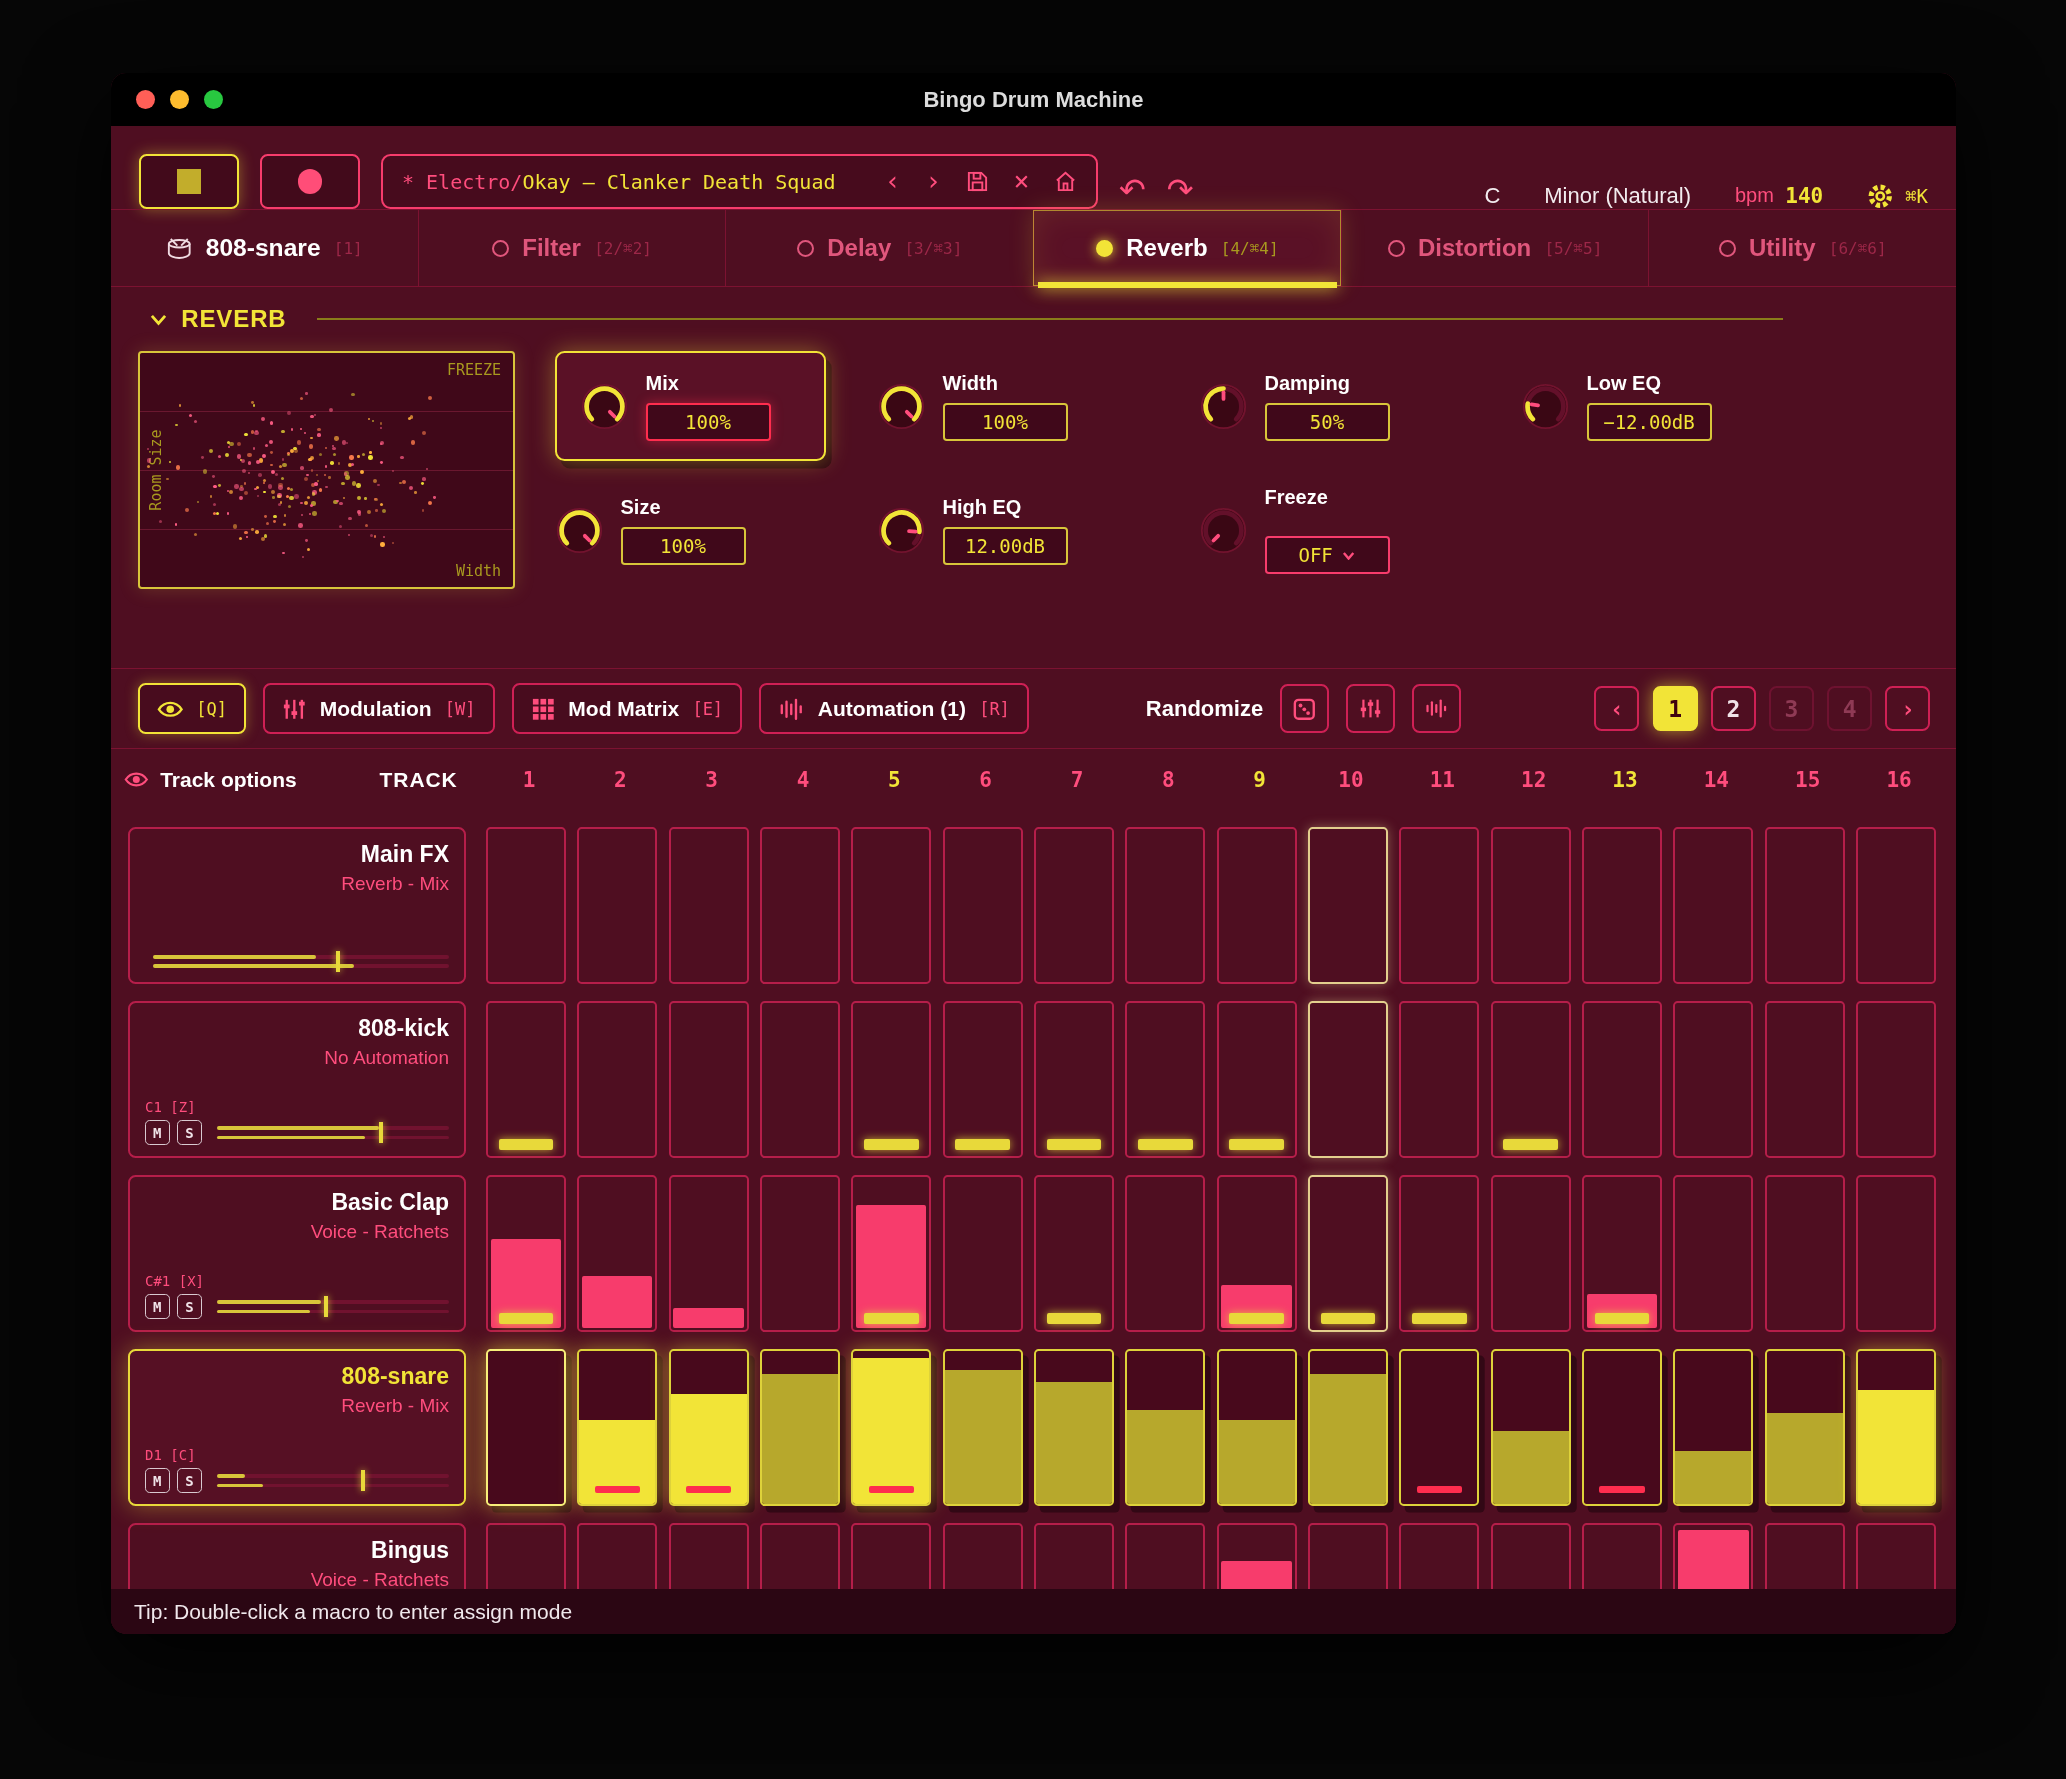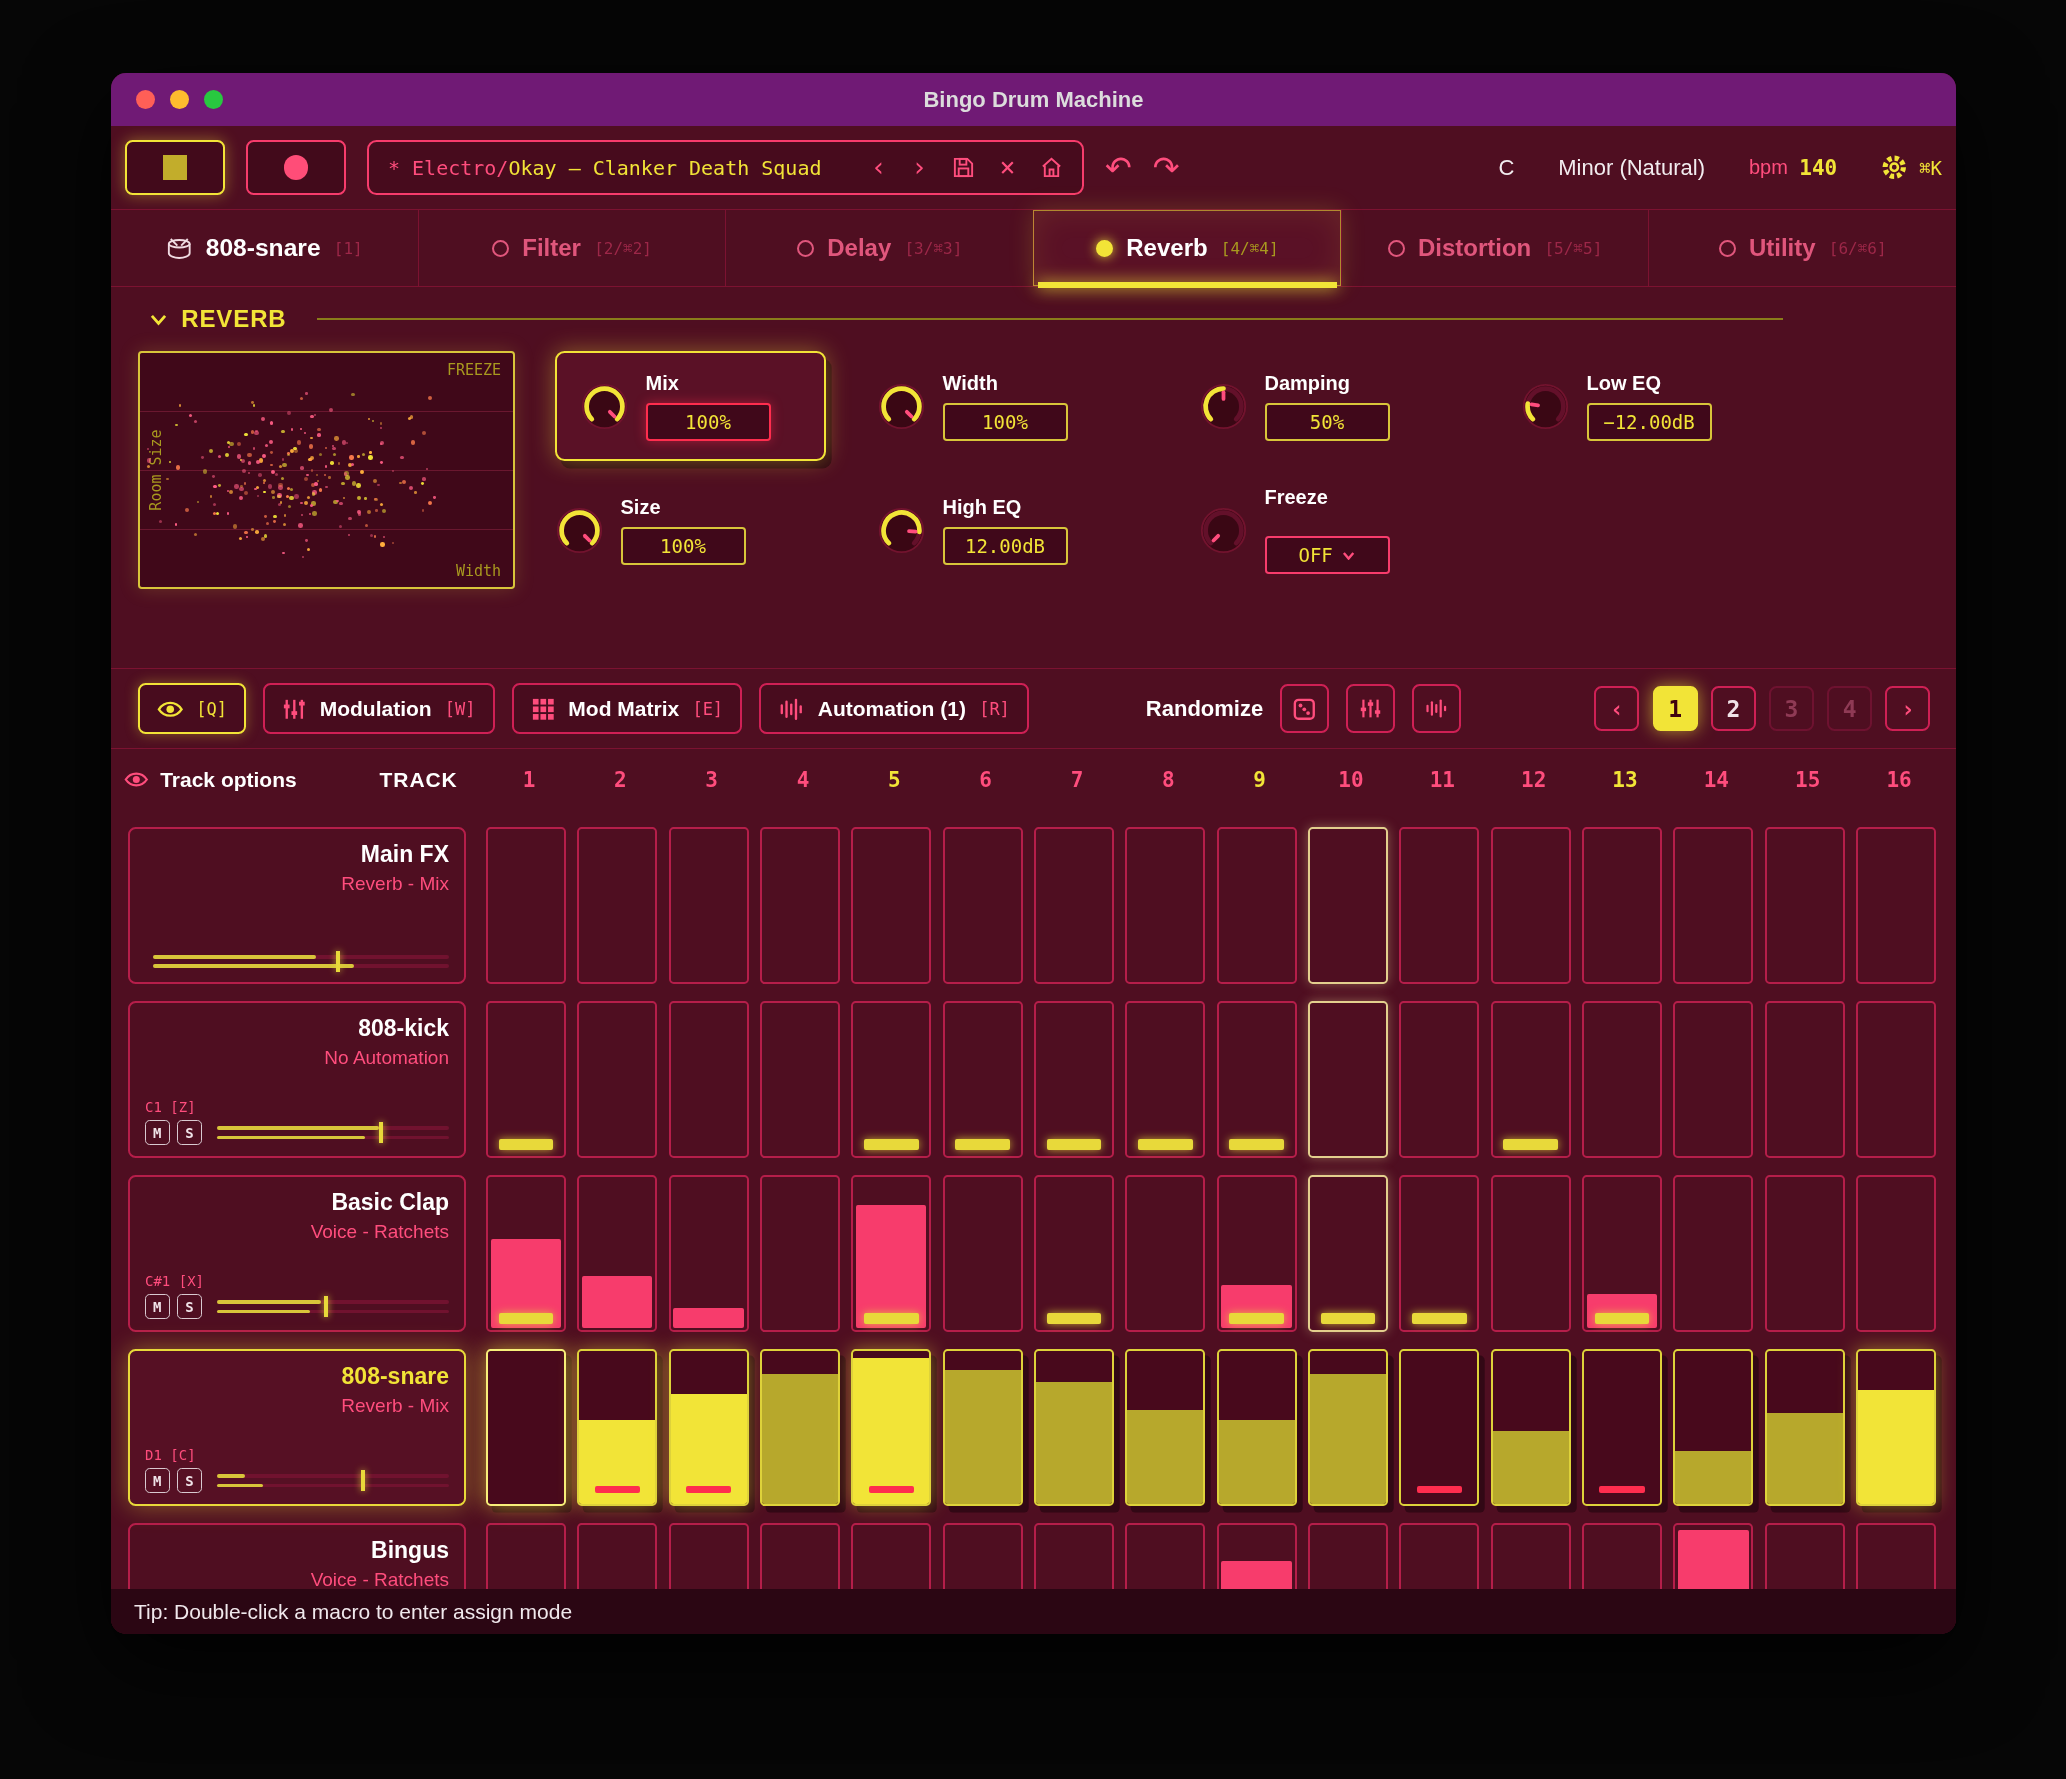--- a/index.html
+++ b/index.html
@@ -8,27 +8,27 @@
     --accent:#f73c6c; --red:#ff2d4e;
     --yellow:#f2e437; --yellow-dim:#b7a82c; --olive:#a8991f; --white:#f2ecef;
   }
   *{box-sizing:border-box;margin:0;padding:0;}
   body{width:2067px;height:1779px;background:#060606;font-family:"Liberation Sans",sans-serif;position:relative;overflow:hidden;}
   .mono{font-family:"DejaVu Sans Mono","DejaVu Sans",monospace;}
 
   .window{position:absolute;left:111px;top:73px;width:1845px;height:1561px;background:var(--bg);
     border-radius:15px;overflow:hidden;box-shadow:0 28px 85px rgba(0,0,0,.85);display:flex;flex-direction:column;}
 
-  .titlebar{height:53px;background:#701a75;display:flex;align-items:center;justify-content:center;position:relative;flex:0 0 auto;}
+  .titlebar{height:53px;background:#000000;display:flex;align-items:center;justify-content:center;position:relative;flex:0 0 auto;}
   .lights{position:absolute;left:24.6px;display:flex;gap:15px;}
   .light{width:19px;height:19px;border-radius:50%;}
   .l-close{background:#ff5f57;} .l-min{background:#febc2e;} .l-zoom{background:#28c840;}
   .title{color:#dcdcdc;font-weight:bold;font-size:22px;}
 
-  .toolbar{height:83px;display:flex;align-items:center;padding:0 14px;gap:21px;flex:0 0 auto;}
+  .toolbar{height:83px;display:flex;align-items:flex-end;padding:0 28px;gap:21px;flex:0 0 auto;}
   .tbtn{width:100px;height:55px;border-radius:7.6px;background:var(--bg2);display:flex;align-items:center;justify-content:center;flex:0 0 auto;}
   .stop{border:2.8px solid var(--yellow);box-shadow:0 0 15px rgba(242,228,55,.4);}
   .stop-square{width:24.6px;height:24.6px;background:#c2ad2b;}
   .rec{border:2.8px solid var(--accent);}
   .rec-circle{width:24.6px;height:24.6px;border-radius:50%;background:#ff4d78;}
 
   .filefield{width:717px;height:55px;border:2.8px solid var(--accent);border-radius:9.5px;background:#470b1d;
     display:flex;align-items:center;padding:0 19px;font-size:20px;}
   .file-pink{color:var(--pink);} .file-yellow{color:var(--yellow);}
   .file-icons{margin-left:auto;display:flex;align-items:center;gap:24.6px;color:var(--pink);}

